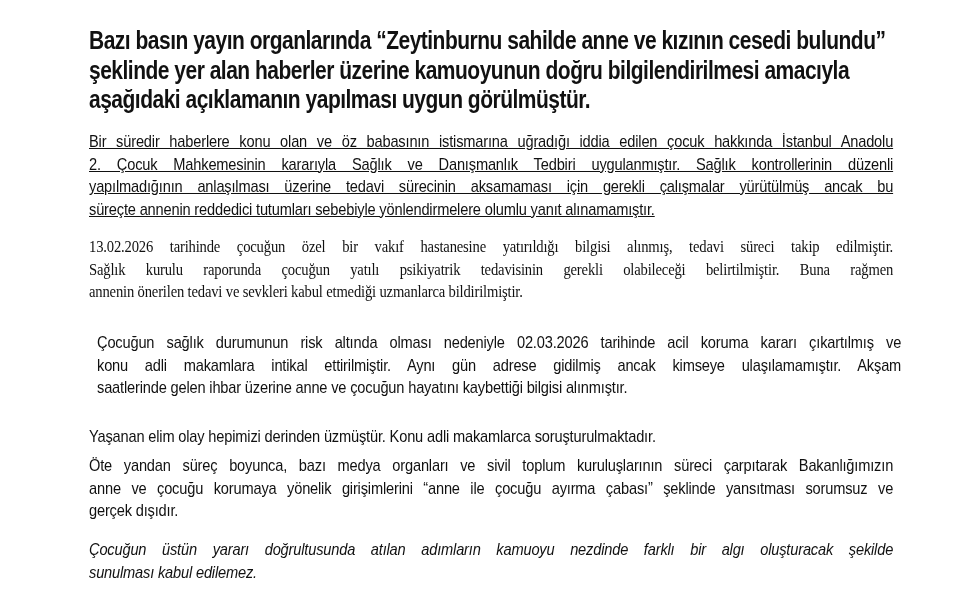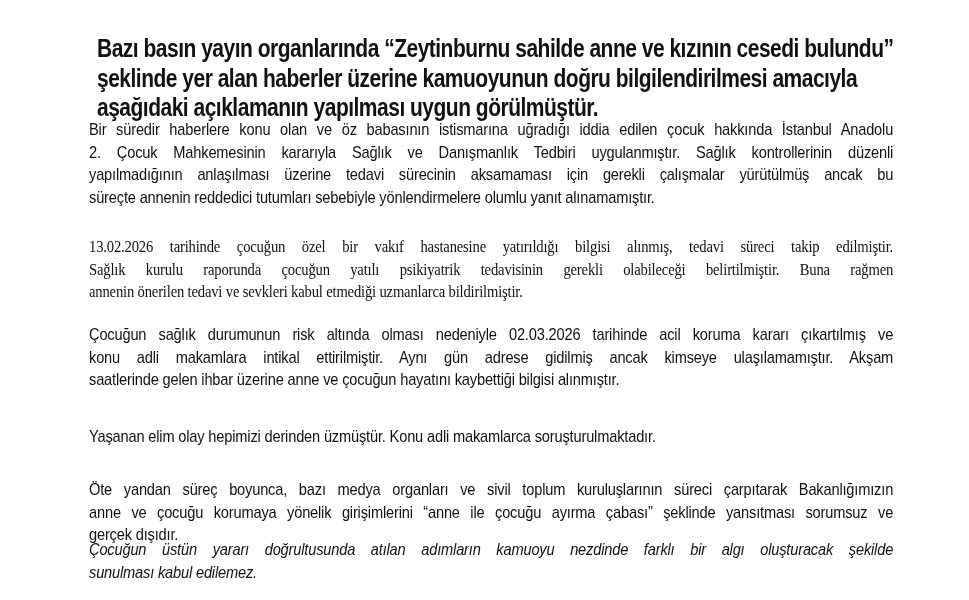--- a/index.html
+++ b/index.html
@@ -19,21 +19,21 @@
       position: absolute;
       left: 89px;
       top: 0;
       width: 804px;
     }
     .heading {
       position: absolute;
       left: 0;
       top: 26px;
       width: 804px;
-      margin: 8px;
+      margin: 0;
     }
     .heading .line {
       display: block;
       white-space: nowrap;
       font-weight: bold;
       font-size: 25px;
       line-height: 29.5px;
       letter-spacing: -0.6px;
       transform-origin: 0 50%;
       transform: scaleX(0.84);
@@ -52,25 +52,25 @@
       line-height: 22.5px;
       letter-spacing: -0.2px;
       transform-origin: 0 50%;
       transform: scaleX(0.86);
       width: 935px;
     }
     .para .line.j {
       text-align: justify;
       text-align-last: justify;
     }
-    #p1 { top: 119px; }
+    #p1 { top: 131px; text-decoration: underline; }
     #p2 { top: 236px; font-family: Liberation Serif, serif; }
-    #p3 { top: 324px; }
+    #p3 { top: 332px; margin-left: 8px; }
     #p4 { top: 426px; }
-    #p5 { top: 479px; }
+    #p5 { top: 455px; }
     #p6 { top: 539px; font-style: italic; }
   </style>
 </head>
 <body>
 
 <div class="doc">
 
   <h1 class="heading">
     <span class="line">Bazı basın yayın organlarında “Zeytinburnu sahilde anne ve kızının cesedi bulundu”</span>
     <span class="line">şeklinde yer alan haberler üzerine kamuoyunun doğru bilgilendirilmesi amacıyla</span>

